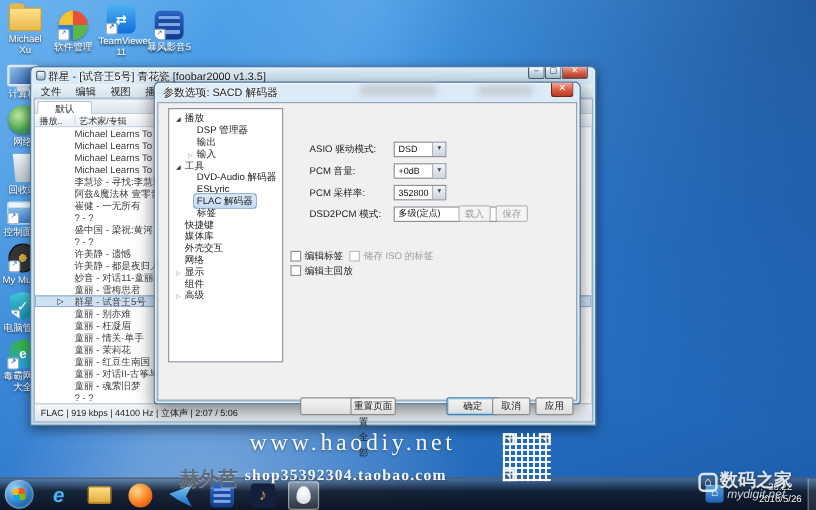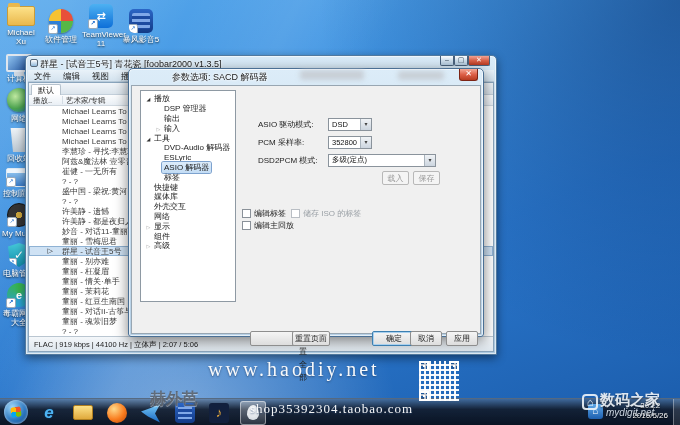--- a/index.html
+++ b/index.html
@@ -47,38 +47,38 @@
     text-shadow:0 0 3px #fff,0 0 3px #fff;}
   #p-appicon{position:absolute;left:4px;top:3px;width:8px;height:8px;border-radius:2px;background:linear-gradient(#fff,#8fb9dd);border:1px solid #567;}
   .caps{position:absolute;top:0;right:4px;display:flex;}
   .cap{width:14px;height:10px;border:1px solid #49617c;border-top:none;background:linear-gradient(#fdfeff,#cfdfec 50%,#b3cade);color:#345;font-size:7px;line-height:8px;text-align:center;border-radius:0 0 2px 2px;}
   .cap.close{width:22px;background:linear-gradient(#f2a394,#d9624a 50%,#b83a22);color:#fff;}
   #p-menubar{position:absolute;left:2px;top:14px;right:2px;height:12px;display:flex;
     background:linear-gradient(#e9f2f9,#d4e3ef);border-bottom:1px solid #b9cbda;}
   .menu-item{font-size:8.5px;color:#222;padding:1px 6px;}
   #p-client{position:absolute;left:2px;top:26px;right:2px;bottom:2px;background:#fff;border:1px solid #8aa5bd;}
   #p-tabstrip{position:absolute;left:0;top:0;right:0;height:12px;background:linear-gradient(#f1f5f9,#dbe4ec);border-bottom:1px solid #c3cfda;}
-  #p-tab{position:absolute;left:2px;top:1px;width:30px;height:11px;background:#fff;border:1px solid #b6c2cd;border-bottom:none;
+  #p-tab{position:absolute;left:2px;top:1px;width:46px;height:11px;background:#fff;border:1px solid #b6c2cd;border-bottom:none;
     font-size:8px;color:#333;text-align:center;line-height:11px;border-radius:2px 2px 0 0;}
   #p-colhead{position:absolute;left:0;top:12px;right:0;height:11px;background:linear-gradient(#fcfdfe,#e9eff5);border-bottom:1px solid #cfd8e0;font-size:7.5px;color:#333;}
   #p-colhead .c1{position:absolute;left:4px;top:1px;}
   #p-colhead .c2{position:absolute;left:37px;top:1px;}
   #p-colhead .sep{position:absolute;left:33px;top:1px;bottom:1px;width:1px;background:#d4dce4;}
   #p-rows{position:absolute;left:0;top:23px;right:0;bottom:16px;overflow:hidden;}
   .row{height:10px;display:flex;align-items:center;font-size:8px;color:#3c3c3c;white-space:nowrap;cursor:default;}
   .row .arrow{width:30px;text-align:right;padding-right:6px;font-size:7px;color:#222;flex:none;}
   .row .tx{padding-left:3px;}
   .row.selected{background:#cfe2f4;box-shadow:inset 0 0 0 1px #8fb2d4;}
   #p-status{position:absolute;left:0;bottom:0;right:0;height:15px;background:linear-gradient(#f4f7fa,#dfe7ee);
     border-top:1px solid #bac6d1;font-size:7.5px;color:#222;line-height:15px;padding-left:5px;}
   
   #prefs{position:absolute;left:128px;top:68px;width:356px;height:269px;z-index:20;
     background:linear-gradient(#dcecf8,#b6d0e6);border:1px solid #4a6f94;border-radius:5px 5px 3px 3px;
     box-shadow:0 4px 14px rgba(0,0,0,.5), inset 0 0 0 1px rgba(255,255,255,.65);}
-  #d-title{position:absolute;left:7px;top:2px;font-size:9px;color:#1b1b1b;text-shadow:0 0 3px #fff,0 0 3px #fff;margin-left:36px;}
+  #d-title{position:absolute;left:7px;top:2px;font-size:9px;color:#1b1b1b;text-shadow:0 0 3px #fff,0 0 3px #fff;}
   #d-close{position:absolute;right:5px;top:0;width:19px;height:12px;border:1px solid #7c2415;border-top:none;
     background:linear-gradient(#f4a896,#dd6048 50%,#b63b21);color:#fff;font-size:8px;line-height:10px;text-align:center;border-radius:0 0 3px 3px;}
   #d-body{position:absolute;left:2px;top:16px;right:2px;bottom:2px;background:#f0f0f0;border:1px solid #98a6b2;}
   #d-tree{position:absolute;left:8px;top:4px;width:96px;height:212px;background:#fff;border:1px solid #8e99a3;overflow:hidden;padding-top:3px;}
   .titem{height:9.8px;display:flex;align-items:center;font-size:8px;color:#222;white-space:nowrap;}
   .titem .exp{width:7px;flex:none;text-align:center;}
   .titem.root{padding-left:4px;}
   .titem.child{padding-left:14px;}
   .titem.exp-open .exp::before{content:"◢";font-size:5px;color:#333;}
   .titem.exp-closed .exp::before{content:"▷";font-size:5px;color:#999;}
@@ -140,22 +140,22 @@
   .tk.ic-alien::before{content:"";width:12px;height:15px;background:radial-gradient(circle at 50% 35%,#fff,#cfd6dd);
     border-radius:50% 50% 50% 50%/62% 62% 38% 38%;}
   #sysdesk{position:absolute;right:0;top:0;width:7px;height:27px;background:rgba(255,255,255,.10);border-left:1px solid rgba(255,255,255,.35);}
   #tray-clock{position:absolute;right:12px;top:2px;text-align:center;color:#fff;font-size:8px;line-height:10px;text-shadow:0 1px 1px rgba(0,0,0,.8);}
   #tray-home{position:absolute;left:588px;top:5px;width:15px;height:15px;border-radius:3px;background:linear-gradient(#5fa8e8,#1d5fae);
     color:#fff;font-size:10px;text-align:center;line-height:14px;}
   
   .wm{position:absolute;z-index:40;white-space:nowrap;pointer-events:none;}
   #wm1{left:208px;top:358px;font-family:"Liberation Serif","DejaVu Serif",serif;font-size:20px;letter-spacing:3px;
     color:rgba(255,255,255,.96);text-shadow:0 1px 2px rgba(40,70,110,.8);}
-  #wm2{left:204px;top:401px;font-family:"Liberation Serif","DejaVu Serif",serif;font-weight:normal;font-size:13px;letter-spacing:1px;
-    color:rgba(255,255,255,.95);text-shadow:0 1px 2px rgba(40,70,110,.8);margin-left:46px;}
+  #wm2{left:204px;top:388px;font-family:"Liberation Serif","DejaVu Serif",serif;font-weight:bold;font-size:13px;letter-spacing:1px;
+    color:rgba(255,255,255,.95);text-shadow:0 1px 2px rgba(40,70,110,.8);}
   #wm3a{left:150px;top:389px;font-size:16px;font-weight:bold;color:rgba(80,85,92,.78);text-shadow:0 1px 0 rgba(255,255,255,.4);}
   #wm3b{left:214px;top:395px;font-size:16px;font-weight:bold;color:rgba(80,85,92,.78);text-shadow:0 1px 0 rgba(255,255,255,.4);}
   #qr{left:419px;top:361px;width:40px;height:40px;
     background-image:
       repeating-linear-gradient(0deg,rgba(255,255,255,.95) 0 2px,rgba(255,255,255,0) 2px 5px),
       repeating-linear-gradient(90deg,rgba(255,255,255,.95) 0 2px,rgba(255,255,255,0) 2px 5px);}
   .finder{position:absolute;width:10px;height:10px;border:2px solid #fff;background:rgba(20,40,70,.25);}
   .finder.f1{left:0;top:0;} .finder.f2{right:0;top:0;} .finder.f3{left:0;bottom:0;}
   .finder::after{content:"";position:absolute;left:2px;top:2px;width:2px;height:2px;background:#fff;}
   #wm-corner{left:600px;top:391px;font-size:15px;font-weight:bold;color:rgba(238,243,248,.92);text-shadow:0 1px 2px rgba(0,0,0,.5);}
@@ -416,21 +416,21 @@
             <span class="lbl">DVD-Audio 解码器</span>
           </div>
 
           <div class="titem child">
             <span class="exp"></span>
             <span class="lbl">ESLyric</span>
           </div>
 
           <div class="titem child selected">
             <span class="exp"></span>
-            <span class="lbl">ASIO 解码器</span>
+            <span class="lbl">FLAC 解码器</span>
           </div>
 
           <div class="titem child">
             <span class="exp"></span>
             <span class="lbl">标签</span>
           </div>
 
           <div class="titem root">
             <span class="exp"></span>
             <span class="lbl">快捷键</span>
@@ -469,20 +469,27 @@
       <div id="d-fields">
 
           <div class="frow">
             <span class="flabel">ASIO 驱动模式:</span>
             <span class="combo">
               <span class="cval">DSD</span>
               <span class="carrow">▾</span>
             </span>
           </div>
 
+          <div class="frow">
+            <span class="flabel">PCM 音量:</span>
+            <span class="combo">
+              <span class="cval">+0dB</span>
+              <span class="carrow">▾</span>
+            </span>
+          </div>
 
           <div class="frow">
             <span class="flabel">PCM 采样率:</span>
             <span class="combo">
               <span class="cval">352800</span>
               <span class="carrow">▾</span>
             </span>
           </div>
 
           <div class="frow wide">

